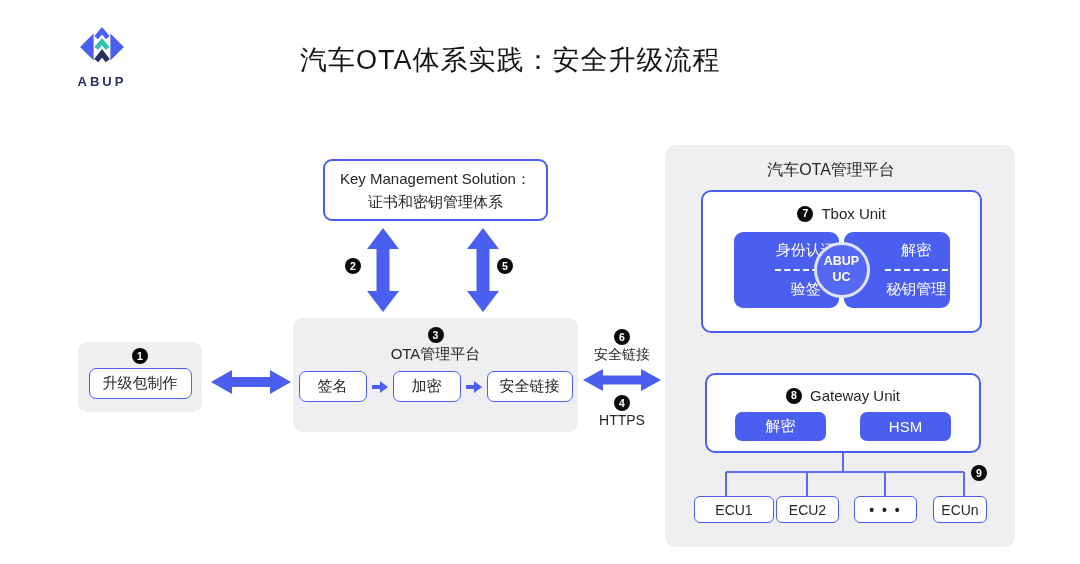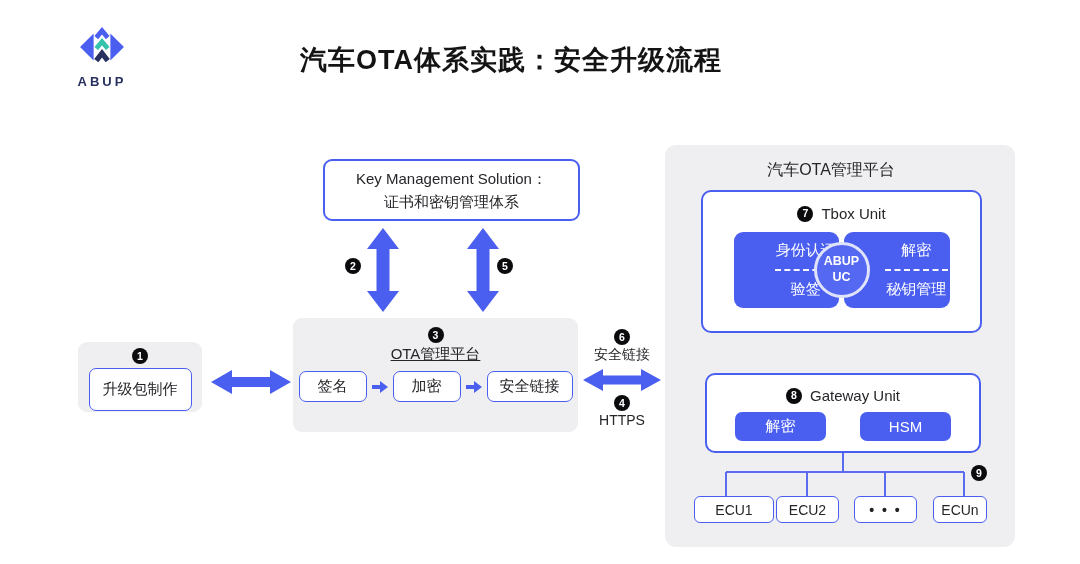--- a/index.html
+++ b/index.html
@@ -10,45 +10,45 @@
     --ink:#26262a;
     --navy:#27305e;
   }
   *{margin:0;padding:0;box-sizing:border-box;}
   body{font-family:"Liberation Sans","DejaVu Sans",sans-serif;background:#fff;}
   .stage{position:relative;width:1080px;height:564px;background:#ffffff;overflow:hidden;}
 
   
   .logo{position:absolute;left:70px;top:26px;width:64px;text-align:center;}
   .logo .brand{display:block;margin-top:2px;font-size:13px;font-weight:700;color:var(--navy);letter-spacing:3px;}
-  .title{position:absolute;left:300px;top:42px;font-size:27px;font-weight:700;color:#141414;letter-spacing:1px;}
+  .title{position:absolute;left:300px;top:42px;font-size:27px;font-weight:400;color:#141414;letter-spacing:1px;}
 
   
   .badge{display:inline-flex;align-items:center;justify-content:center;width:16px;height:16px;border-radius:50%;
          background:#0b0b0d;color:#fff;font-size:10.5px;font-weight:700;line-height:1;flex:none;}
   .panel{position:absolute;background:var(--panel);border-radius:9px;}
   .wbox{background:#fff;border:1.5px solid var(--blue);border-radius:7px;color:var(--ink);
         display:flex;align-items:center;justify-content:center;font-size:15px;}
   .bluebtn{background:var(--blue);color:#fff;border-radius:7px;display:flex;align-items:center;justify-content:center;font-size:15px;}
   .abs{position:absolute;}
   .colcenter{display:flex;flex-direction:column;align-items:center;}
   .ptitle{font-size:15px;color:var(--ink);}
 
   
-  .kms{position:absolute;left:323px;top:159px;width:257px;height:62px;background:#fff;border:2px solid var(--blue);
+  .kms{position:absolute;left:323px;top:159px;width:225px;height:62px;background:#fff;border:2px solid var(--blue);
        border-radius:9px;display:flex;flex-direction:column;align-items:center;justify-content:center;line-height:1.55;}
   .kms span{font-size:15px;color:var(--ink);}
 
   
   .arrow{position:absolute;}
   .arrow svg{display:block;}
 
   
   .pkg-panel{left:78px;top:342px;width:124px;height:70px;padding-top:6px;}
-  .pkg-panel .wbox{margin-top:4px;padding:11px 13px;}
+  .pkg-panel .wbox{margin-top:4px;padding:5px 13px;}
 
   
   .ota-panel{left:293px;top:318px;width:285px;height:114px;padding-top:9px;}
   .ota-panel .steps{display:flex;align-items:center;gap:5px;margin-top:7px;}
   .step{min-width:68px;padding:5px 12px;}
 
   
   .linkcol{position:absolute;left:582px;top:329px;width:80px;display:flex;flex-direction:column;align-items:center;}
   .linkcol .lbl{font-size:14px;color:var(--ink);margin:1px 0;text-align:right;}
 
@@ -119,21 +119,21 @@
   </div>
 
   <div class="arrow" style="left:211px;top:368px;">
     <svg width="80" height="28" viewBox="0 0 80 28">
         <path d="M0 14 L21 2 L21 9 L59 9 L59 2 L80 14 L59 26 L59 19 L21 19 L21 26 Z" fill="#4a5ef0"></path>
       </svg>
   </div>
 
   <div class="panel ota-panel colcenter">
     <span class="badge">3</span>
-    <span class="ptitle" style="margin-top:2px;text-decoration:underline;">OTA管理平台</span>
+    <span class="ptitle" style="margin-top:2px;">OTA管理平台</span>
     <div class="steps">
       <div class="wbox step">签名</div>
       <svg width="16" height="12" viewBox="0 0 16 12">
           <path d="M0 4 L8 4 L8 0 L16 6 L8 12 L8 8 L0 8 Z" fill="#4a5ef0"></path>
         </svg>
       <div class="wbox step">加密</div>
       <svg width="16" height="12" viewBox="0 0 16 12">
           <path d="M0 4 L8 4 L8 0 L16 6 L8 12 L8 8 L0 8 Z" fill="#4a5ef0"></path>
         </svg>
       <div class="wbox step" style="min-width:76px;">安全链接</div>

